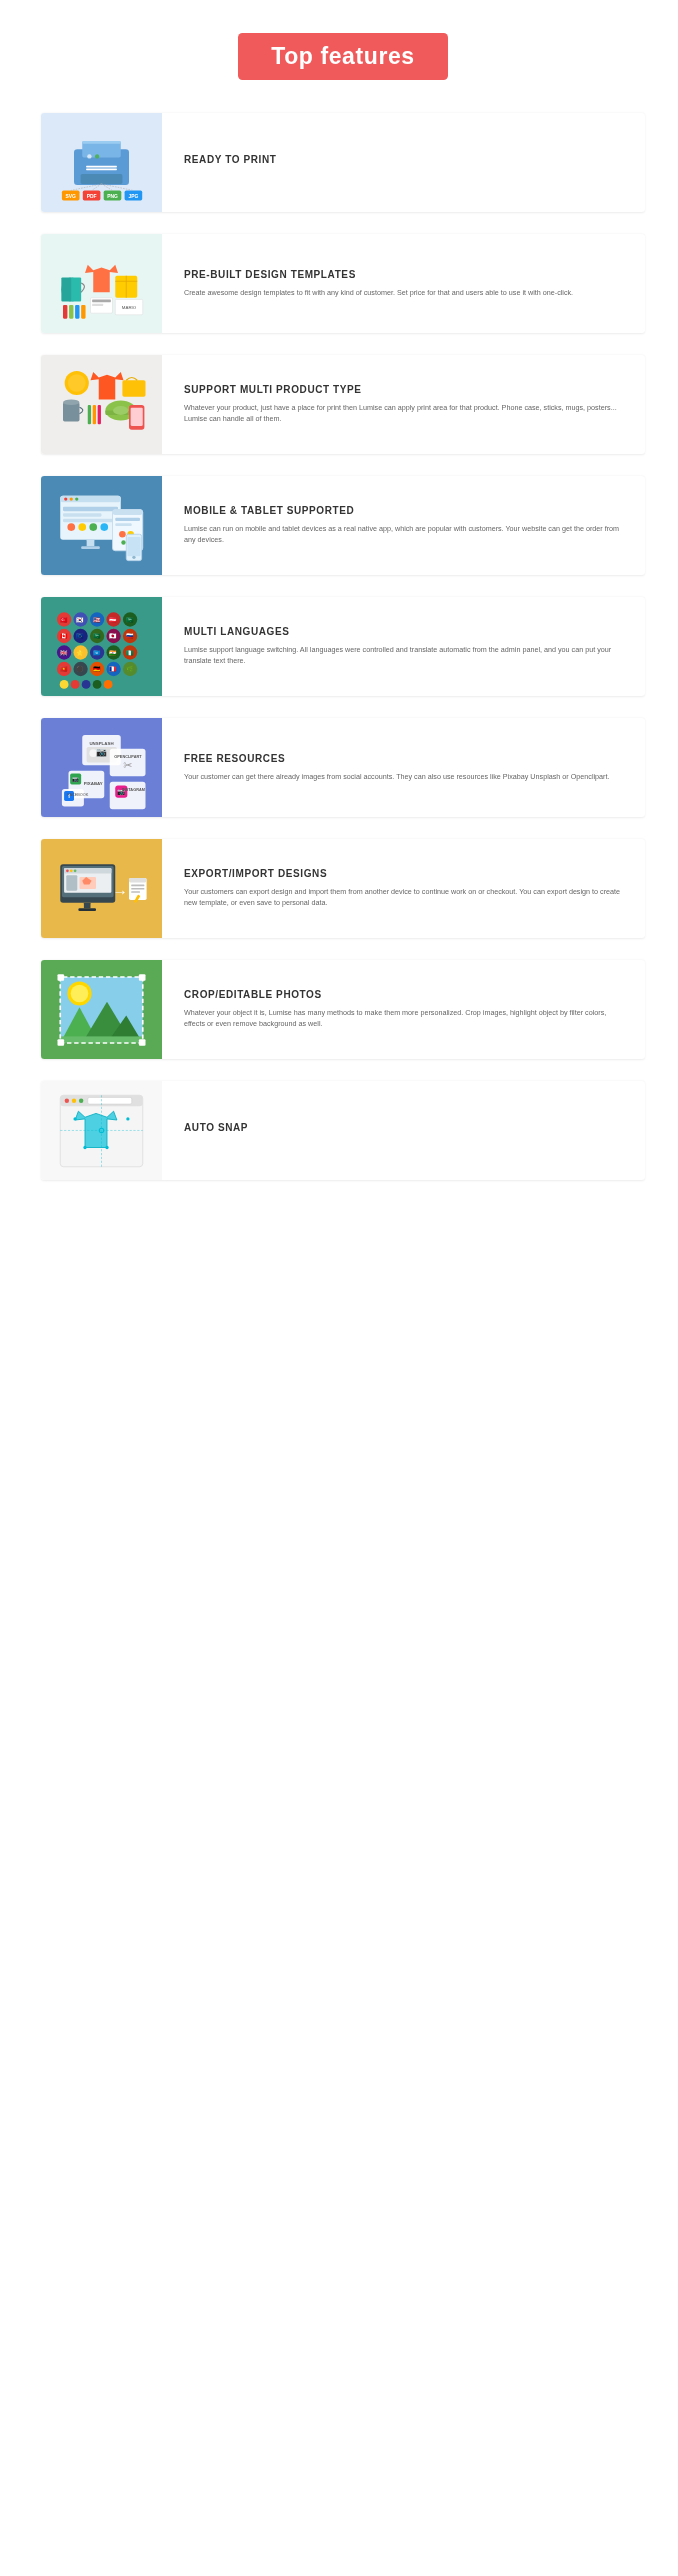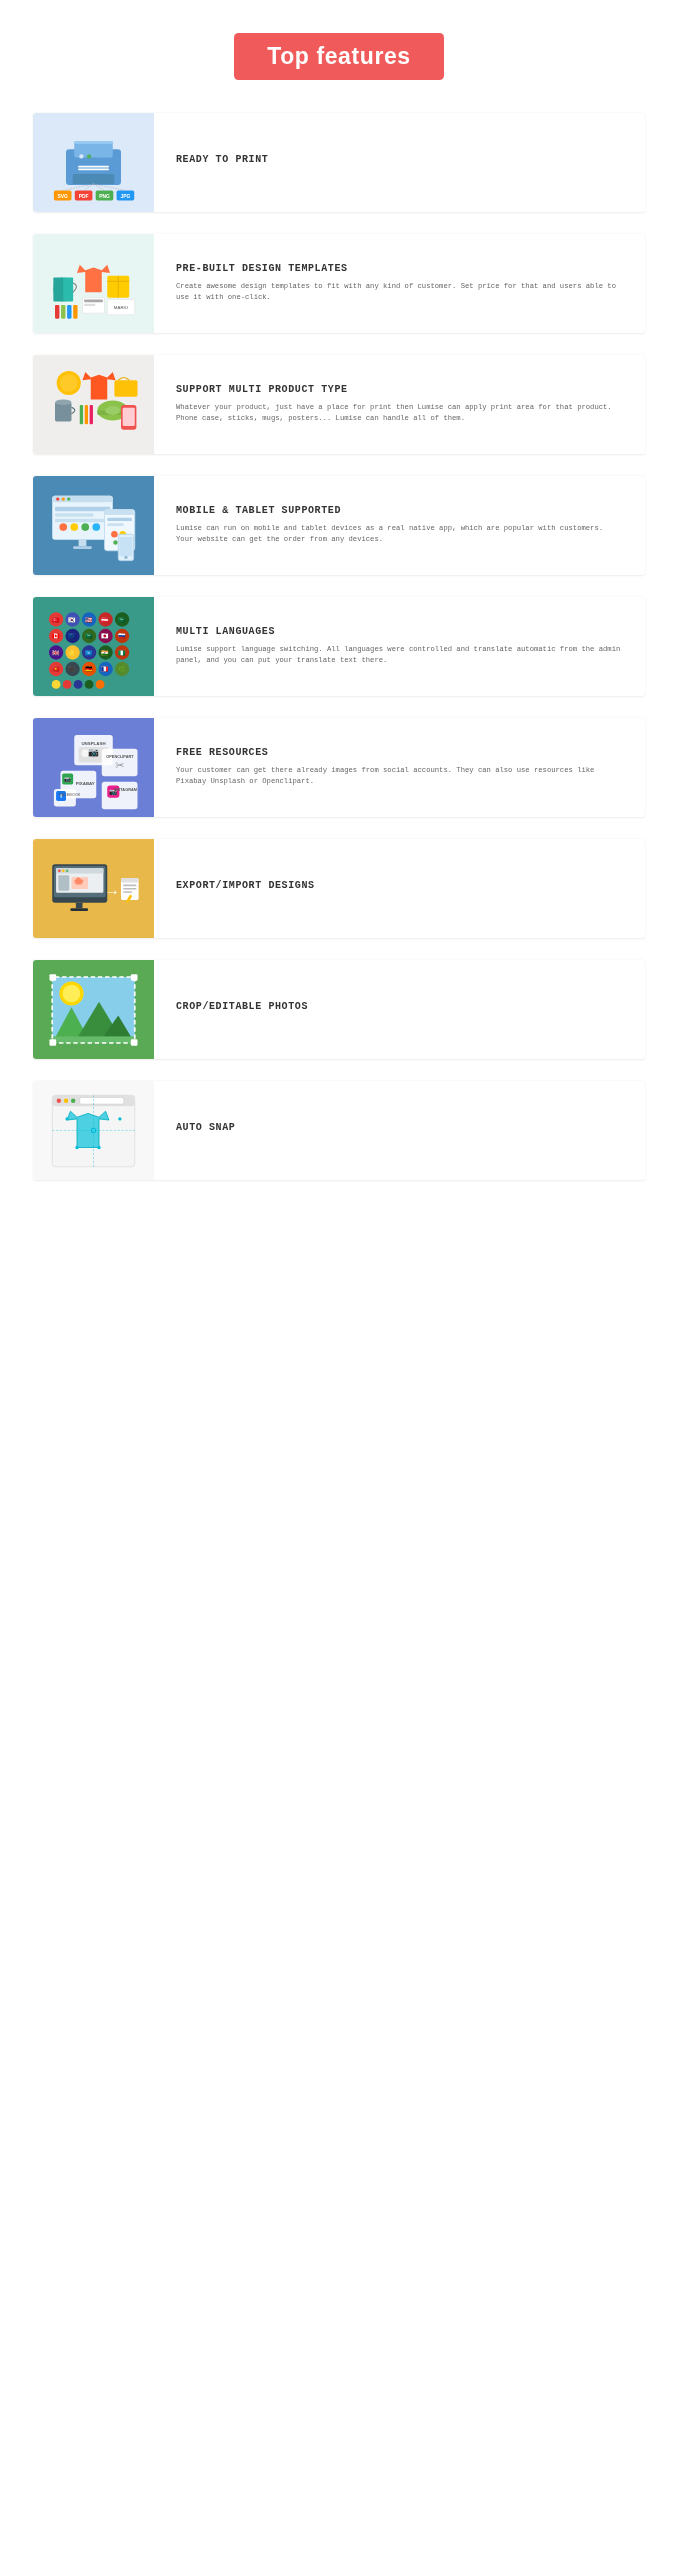--- a/index.html
+++ b/index.html
@@ -7,20 +7,21 @@
       width: 678px;
       background: #fff;
       font-family: Arial, sans-serif;
       overflow-x: hidden;
     }
 
     .page-wrapper {
       max-width: 678px;
       margin: 0 auto;
       background: #fff;
+      padding-left: 8px;
     }
 
     
     .header-section {
       text-align: center;
       padding: 33px 11px 22px;
     }
 
     .header-title-wrapper {
       display: inline-block;
@@ -58,21 +59,20 @@
       display: flex;
       align-items: center;
       justify-content: center;
       overflow: hidden;
       flex-shrink: 0;
     }
 
     .feature-content {
       padding: 16.5px 22px;
       flex: 1;
-      font-family: Liberation Mono, monospace;
     }
 
     .feature-title {
       font-size: 10px;
       font-weight: bold;
       color: #333;
       text-transform: uppercase;
       letter-spacing: 0.6px;
       margin-bottom: 6.6px;
     }
@@ -385,20 +385,21 @@
           <rect x="140" y="60" width="32" height="8" rx="3" fill="#e0e0e0"></rect>
           <rect x="144" y="72" width="24" height="3" rx="1" fill="#bdbdbd"></rect>
           <rect x="144" y="78" width="24" height="3" rx="1" fill="#bdbdbd"></rect>
           <rect x="144" y="84" width="16" height="3" rx="1" fill="#bdbdbd"></rect>
 
           <rect x="152" y="90" width="5" height="15" rx="1" fill="#ffc107" transform="rotate(30, 154, 98)"></rect>
         </svg>
       </div>
       <div class="feature-content">
         <div class="feature-title">EXPORT/IMPORT DESIGNS</div>
+        <div class="feature-desc">Your customers can export design and import them from another device to continue work on or checkout. You can export design to create new template, or even save to personal data.</div>
       </div>
     </div>
 
     <div class="feature-row">
       <div class="feature-image bg-green">
         <svg width="99" height="88" viewBox="0 0 180 160">
 
           <rect x="15" y="20" width="150" height="120" rx="5" fill="#87ceeb"></rect>
 
           <circle cx="50" cy="50" r="22" fill="#ffd700"></circle>
@@ -413,20 +414,21 @@
           <rect x="15" y="20" width="150" height="120" rx="5" fill="none" stroke="#fff" stroke-width="3" stroke-dasharray="8,5"></rect>
 
           <rect x="10" y="15" width="12" height="12" rx="2" fill="#fff"></rect>
           <rect x="158" y="15" width="12" height="12" rx="2" fill="#fff"></rect>
           <rect x="10" y="133" width="12" height="12" rx="2" fill="#fff"></rect>
           <rect x="158" y="133" width="12" height="12" rx="2" fill="#fff"></rect>
         </svg>
       </div>
       <div class="feature-content">
         <div class="feature-title">CROP/EDITABLE PHOTOS</div>
+        <div class="feature-desc">Whatever your object it is, Lumise has many methods to make them more personalized. Crop images, highlight object by filter colors, effects or even remove background as well.</div>
       </div>
     </div>
 
     <div class="feature-row">
       <div class="feature-image bg-white">
         <svg width="99" height="88" viewBox="0 0 180 160">
 
           <rect x="15" y="15" width="150" height="130" rx="6" fill="#f5f5f5" stroke="#ddd" stroke-width="1.5"></rect>
           <rect x="15" y="15" width="150" height="20" rx="6" fill="#e0e0e0"></rect>
           <circle cx="27" cy="25" r="4" fill="#ef5350"></circle>

